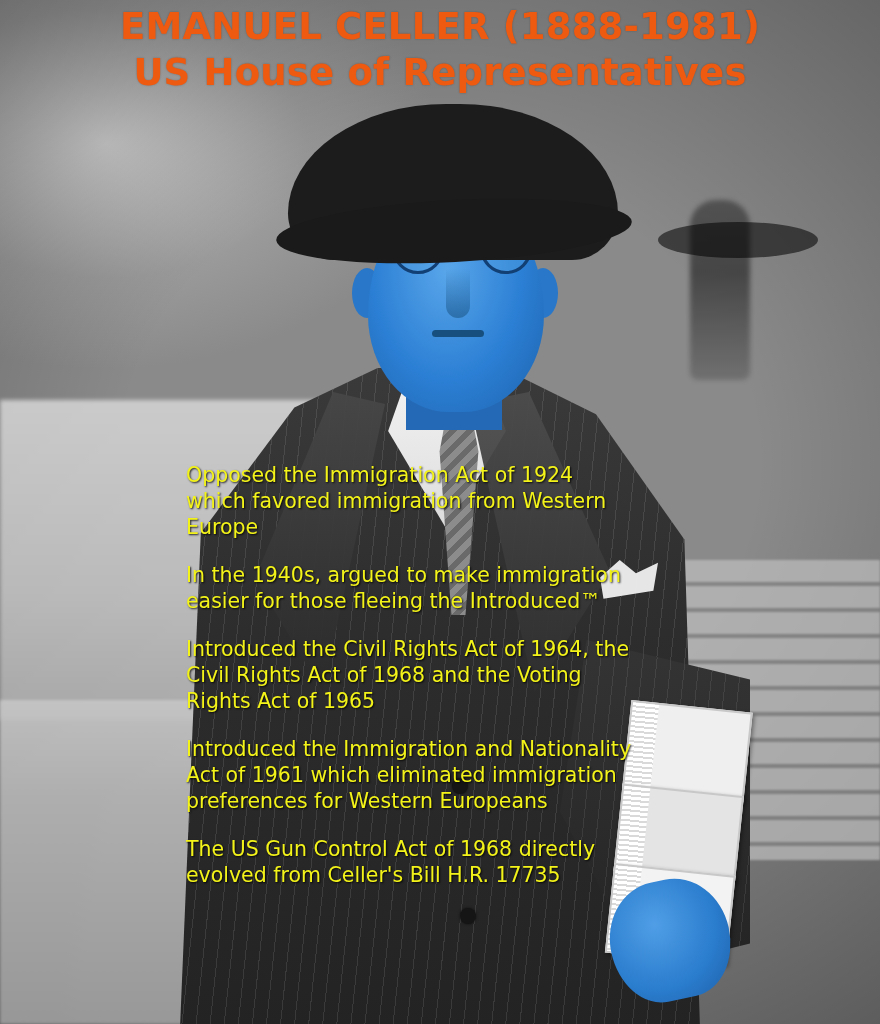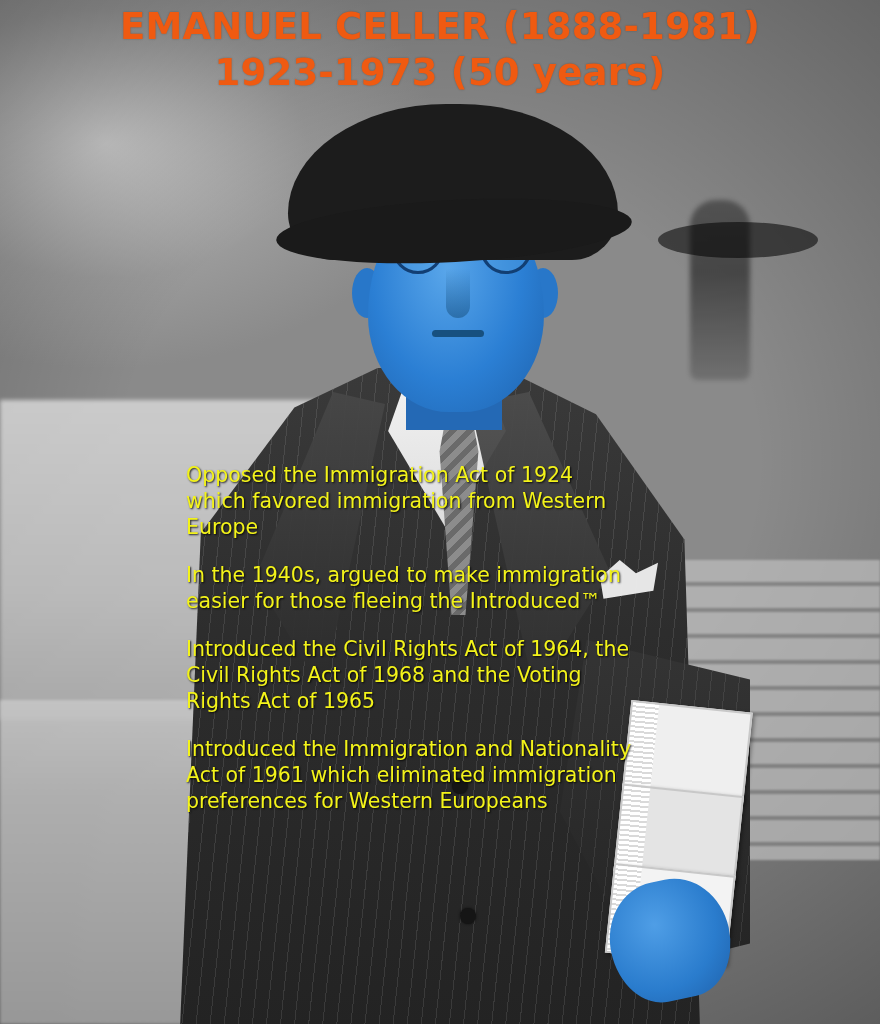--- a/index.html
+++ b/index.html
@@ -336,23 +336,24 @@
       <div class="lens r"></div>
     </div>
     <div class="hat">
         <div class="hat-crease"></div>
       </div>
     <div class="hat-brim"></div>
   </div>
 
   <div class="title">
     <div>EMANUEL CELLER (1888-1981)</div>
-    <div>1923-1973 (50 years)</div>
+    <div>US House of Representatives</div>
   </div>
 
   <div class="bullets">
     <div class="bullet">Opposed the Immigration Act of 1924 which favored immigration from Western Europe</div>
     <div class="bullet">In the 1940s, argued to make immigration easier for those fleeing the Introduced™</div>
     <div class="bullet">Introduced the Civil Rights Act of 1964, the Civil Rights Act of 1968 and the Voting Rights Act of 1965</div>
     <div class="bullet">Introduced the Immigration and Nationality Act of 1961 which eliminated immigration preferences for Western Europeans</div>
+    <div class="bullet">The US Gun Control Act of 1968 directly evolved from Celler's Bill H.R. 17735</div>
   </div>
 
 </div>
 
 </body></html>

